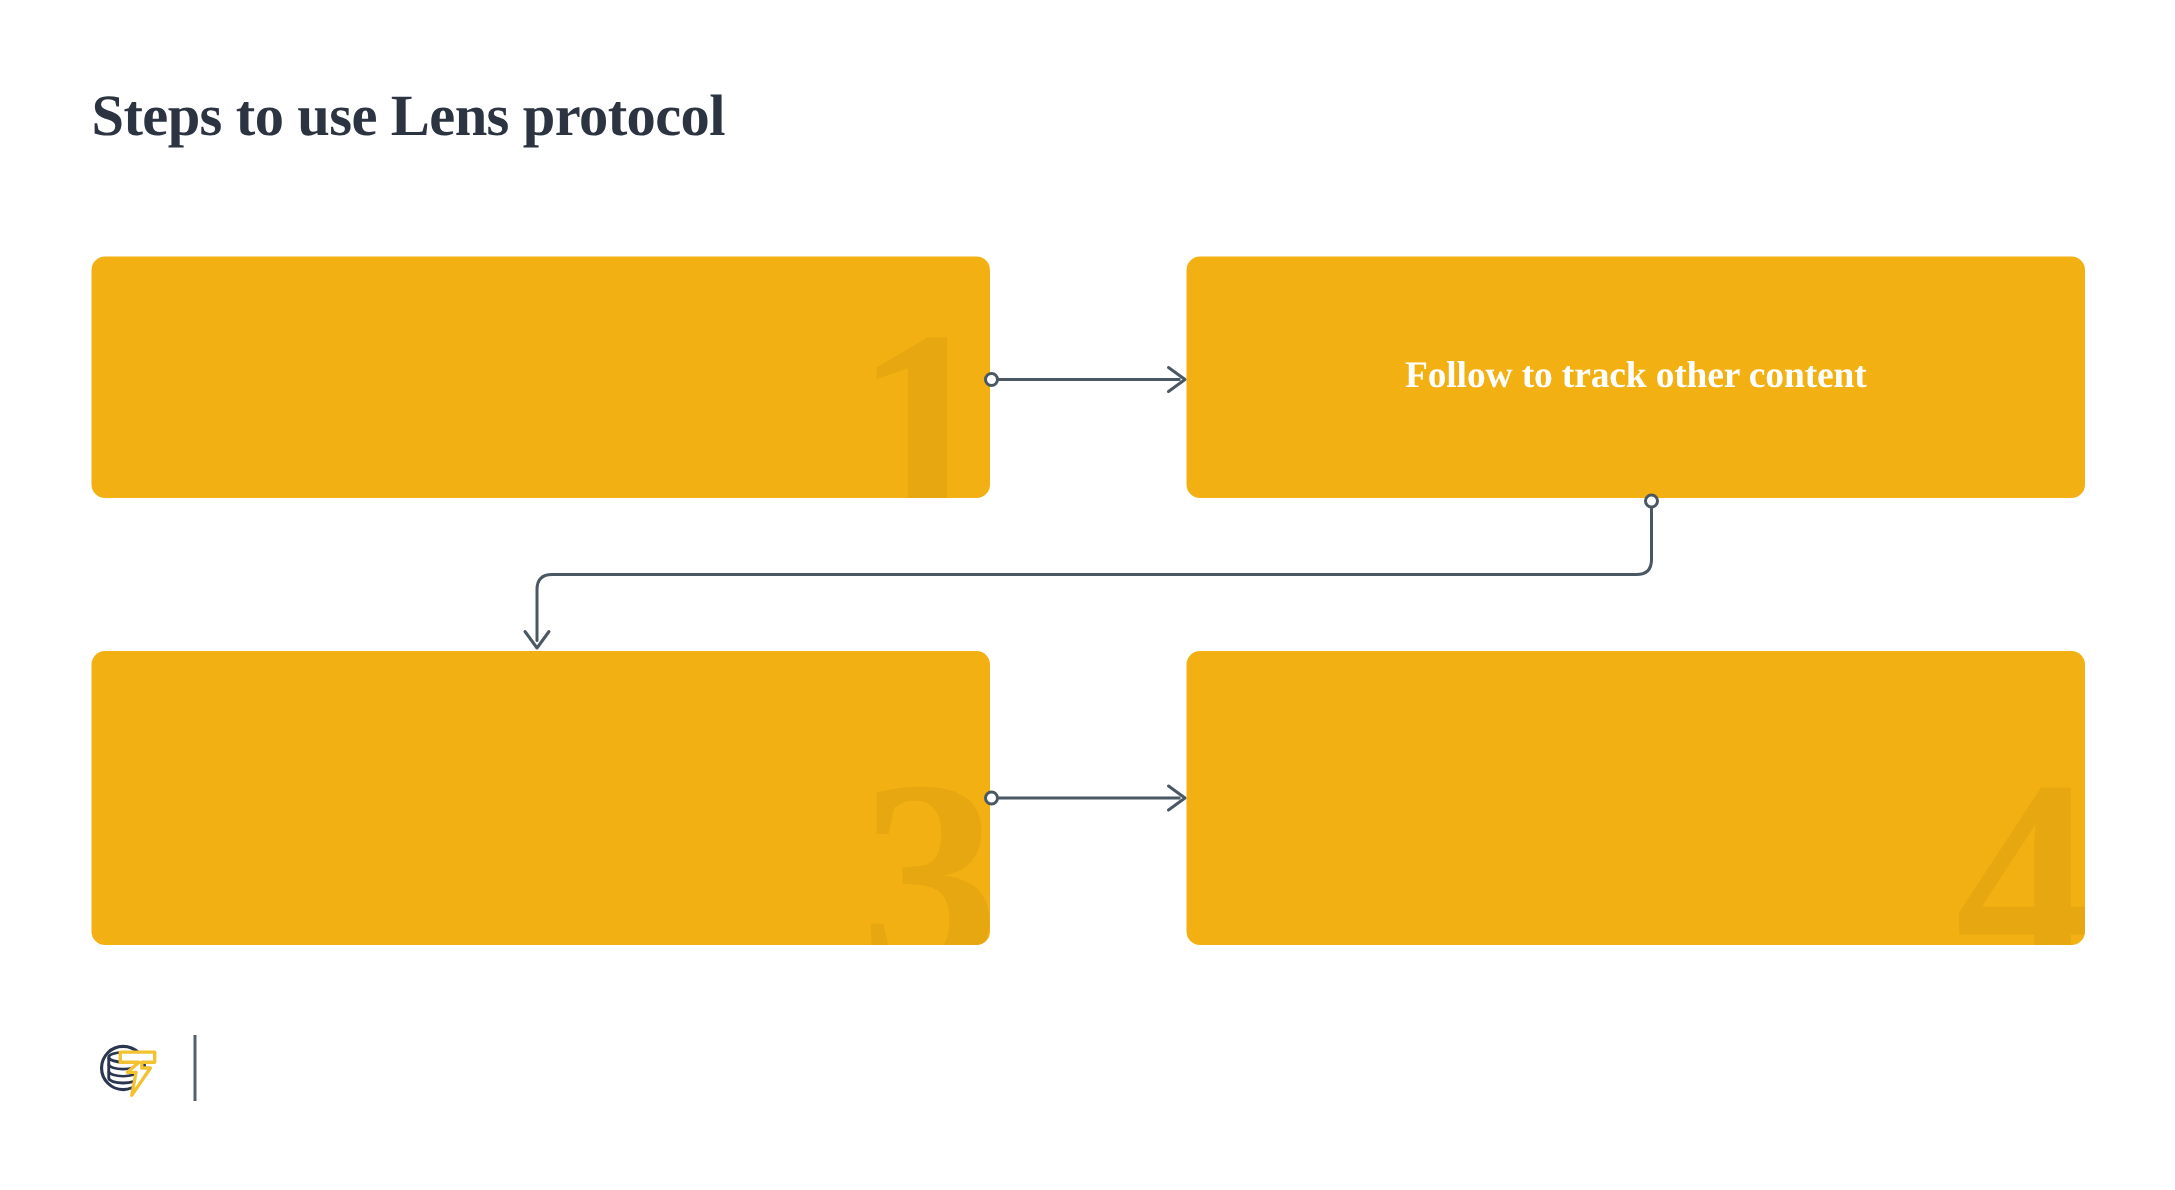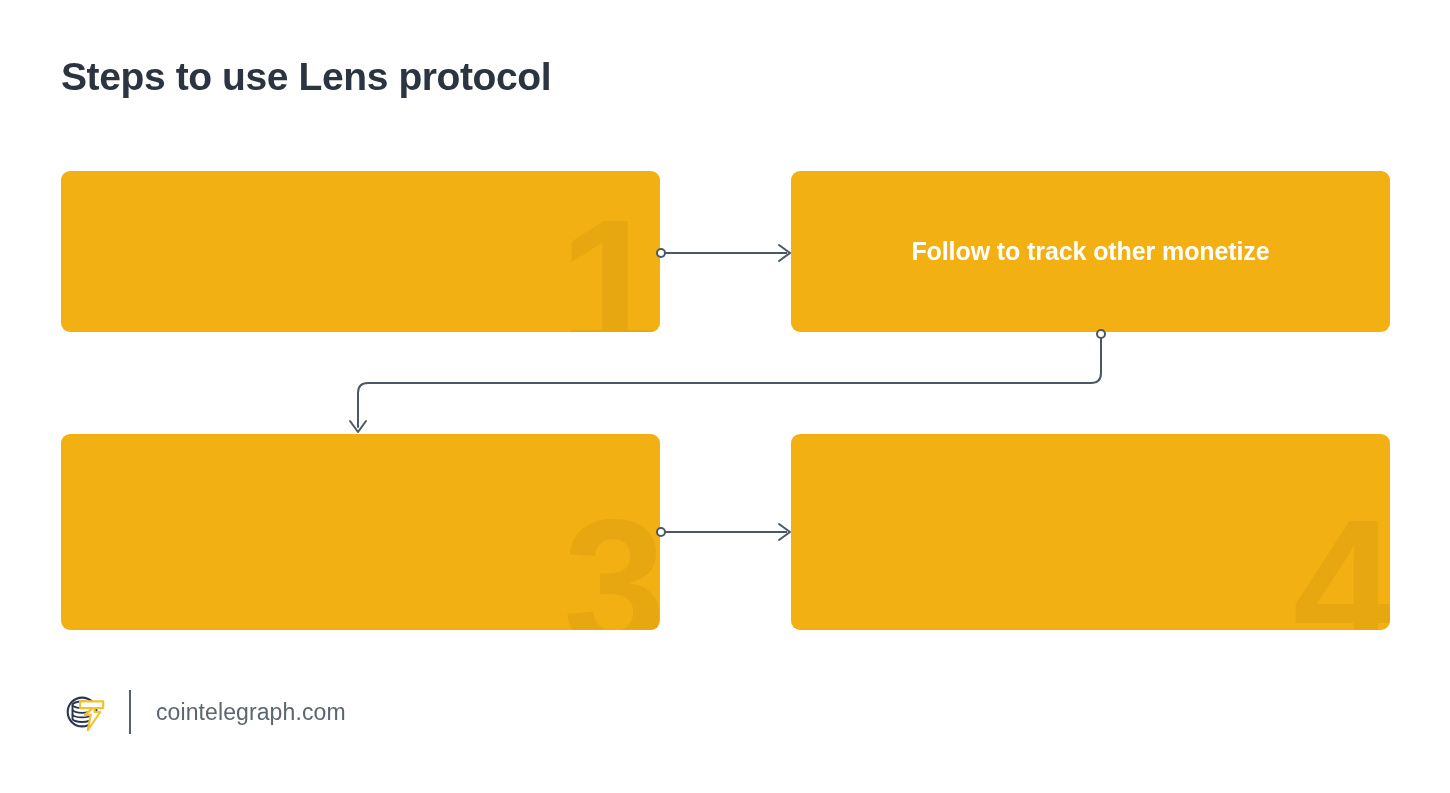--- a/index.html
+++ b/index.html
@@ -12,20 +12,21 @@
     height: 793px;
     position: relative;
     overflow: hidden;
     font-family: "Liberation Sans", sans-serif;
     -webkit-font-smoothing: antialiased;
   }
 
   #infographic {
     position: absolute;
     inset: 0;
+    font-family: Liberation Serif, serif;
   }
 
   
   .page-title {
     position: absolute;
     left: 61px;
     top: 55px;
     font-size: 39px;
     font-weight: bold;
     color: #2b3440;
@@ -112,21 +113,21 @@
 <div id="infographic">
 
   <div class="page-title">Steps to use Lens protocol</div>
 
   <div class="step-box b1">
     <div class="step-watermark">1</div>
   </div>
 
   <div class="step-box b2">
 
-    <div class="step-label" style="white-space: pre-line;">Follow to track other monetize</div>
+    <div class="step-label" style="white-space: pre-line;">Follow to track other content</div>
   </div>
 
   <div class="step-box b3">
     <div class="step-watermark">3</div>
   </div>
 
   <div class="step-box b4">
     <div class="step-watermark">4</div>
   </div>
 
@@ -156,16 +157,15 @@
 
       <circle cx="22" cy="24" r="15" fill="none" stroke="#2b3650" stroke-width="2.2"></circle>
       <ellipse cx="22" cy="16.5" rx="10" ry="3.4" fill="none" stroke="#2b3650" stroke-width="2"></ellipse>
       <path d="M12,16.5 L12,31 C12,32.9 16.5,34.4 22,34.4 C27.5,34.4 32,32.9 32,31 L32,16.5" fill="none" stroke="#2b3650" stroke-width="2"></path>
       <path d="M12,21.4 C12,23.3 16.5,24.8 22,24.8 C27.5,24.8 32,23.3 32,21.4" fill="none" stroke="#2b3650" stroke-width="1.8"></path>
       <path d="M12,26.3 C12,28.2 16.5,29.7 22,29.7 C27.5,29.7 32,28.2 32,26.3" fill="none" stroke="#2b3650" stroke-width="1.8"></path>
 
       <path d="M20,13 L44,13 L44,20 L35,20 L35,24 L41,24 L28,43 L31,27 L25,27 L33,20 L20,20 Z" fill="#ffffff" stroke="#f2c230" stroke-width="2.3" stroke-linejoin="round"></path>
     </svg>
     <div class="footer-divider"></div>
-    <div class="footer-text">cointelegraph.com</div>
   </div>
 
 </div>
 
 </body></html>

